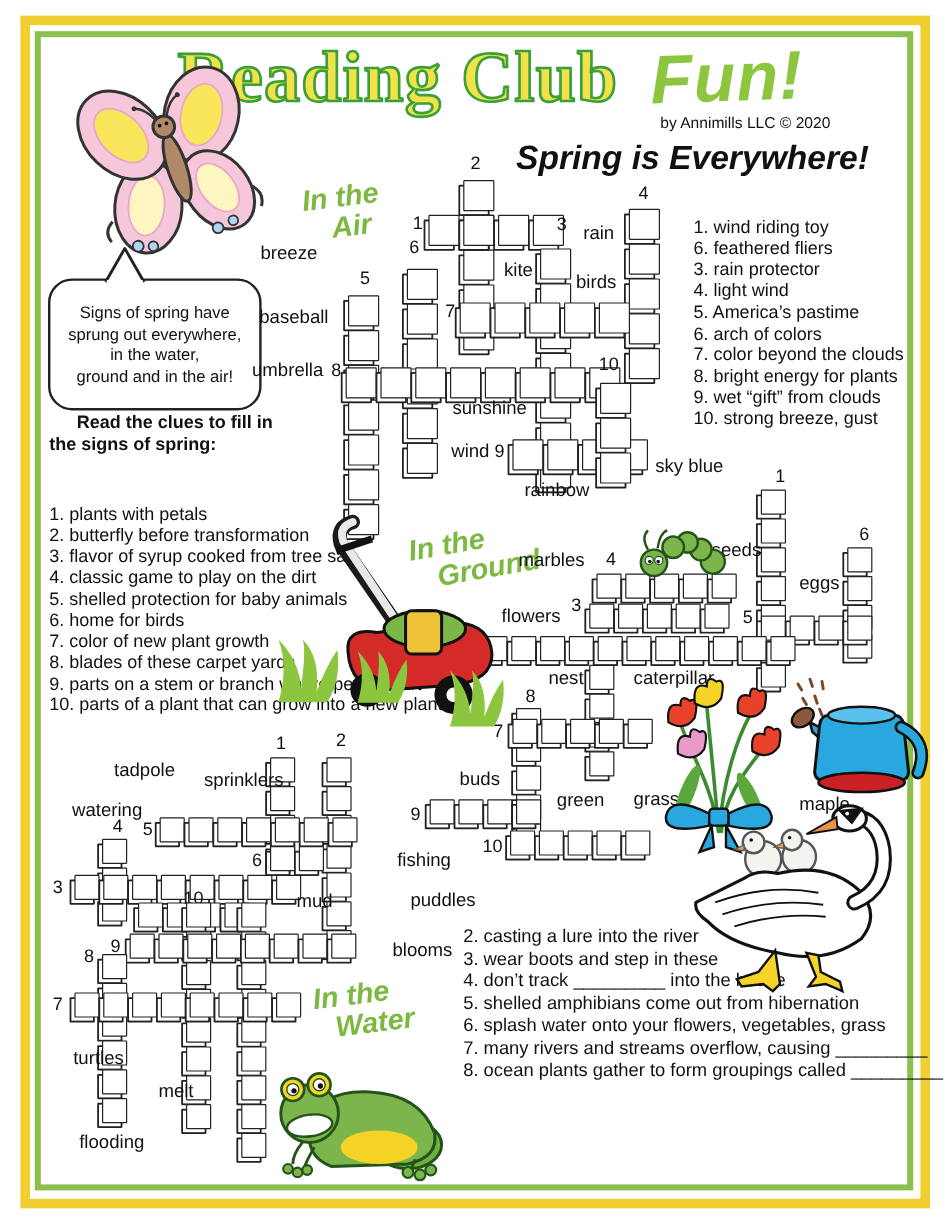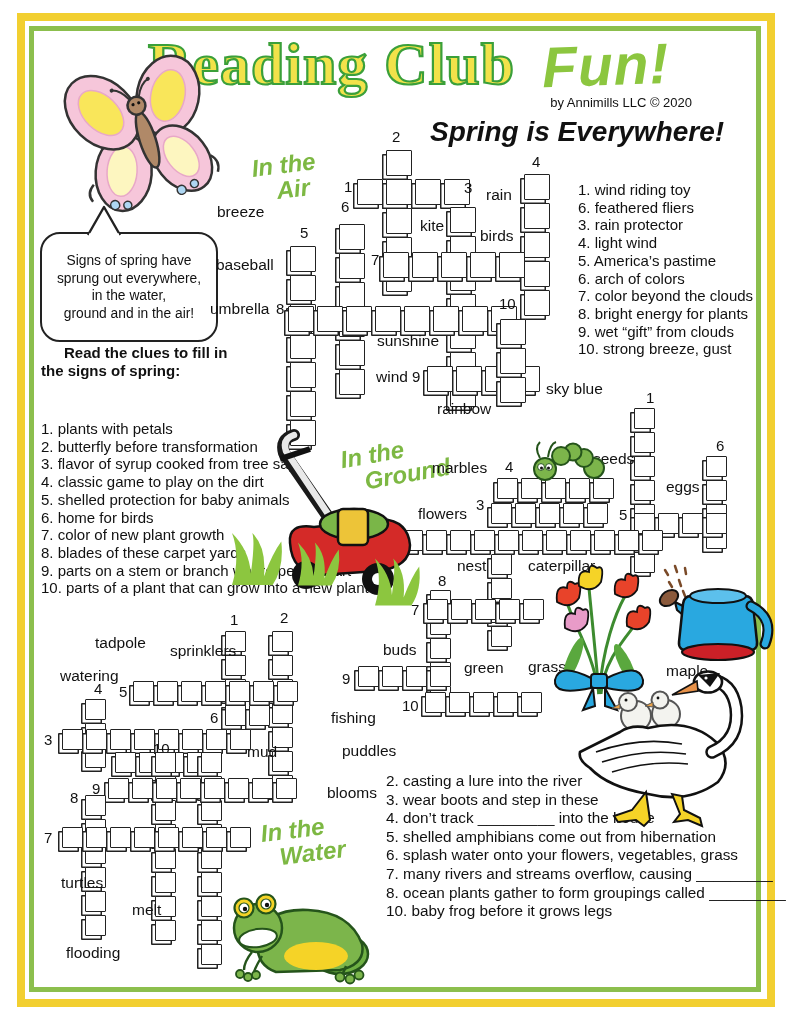--- a/index.html
+++ b/index.html
@@ -370,21 +370,20 @@
       <div>10. parts of a plant that can grow into a new plant</div>
     </div>
   <div class="clues water" id="clues-water" style="left:386px;top:772px;">
       <div>2. casting a lure into the river</div>
       <div>3. wear boots and step in these</div>
       <div>4. don’t track _________ into the house</div>
       <div>5. shelled amphibians come out from hibernation</div>
       <div>6. splash water onto your flowers, vegetables, grass</div>
       <div>7. many rivers and streams overflow, causing _________</div>
       <div>8. ocean plants gather to form groupings called _________</div>
-      <div>10. baby frog before it grows legs</div>
     </div>
 
   <svg class="art" style="left:250px;top:425px;width:175px;height:175px" viewBox="0 0 175 175">
     <path d="M44,10 Q30,14 34,28 L92,112" stroke="#1a1a1a" stroke-width="12" fill="none" stroke-linecap="round"></path>
     <path d="M44,10 Q32,14 36,26 L92,110" stroke="#e9e9e9" stroke-width="6.5" fill="none" stroke-linecap="round"></path>
     <path d="M30,34 L60,24" stroke="#111" stroke-width="6"></path>
     <path d="M40,118 Q38,98 64,102 L132,94 Q158,96 160,120 Q160,142 128,146 L70,150 Q42,148 40,118 Z" fill="#d42a28" stroke="#111" stroke-width="2.5"></path>
     <ellipse cx="104" cy="99" rx="34" ry="15" fill="#7ab648" stroke="#111" stroke-width="2.5"></ellipse>
     <rect x="88" y="84" width="30" height="36" rx="5" fill="#edc438" stroke="#111" stroke-width="2.5"></rect>
     <circle cx="56" cy="150" r="14" fill="#111"></circle>

